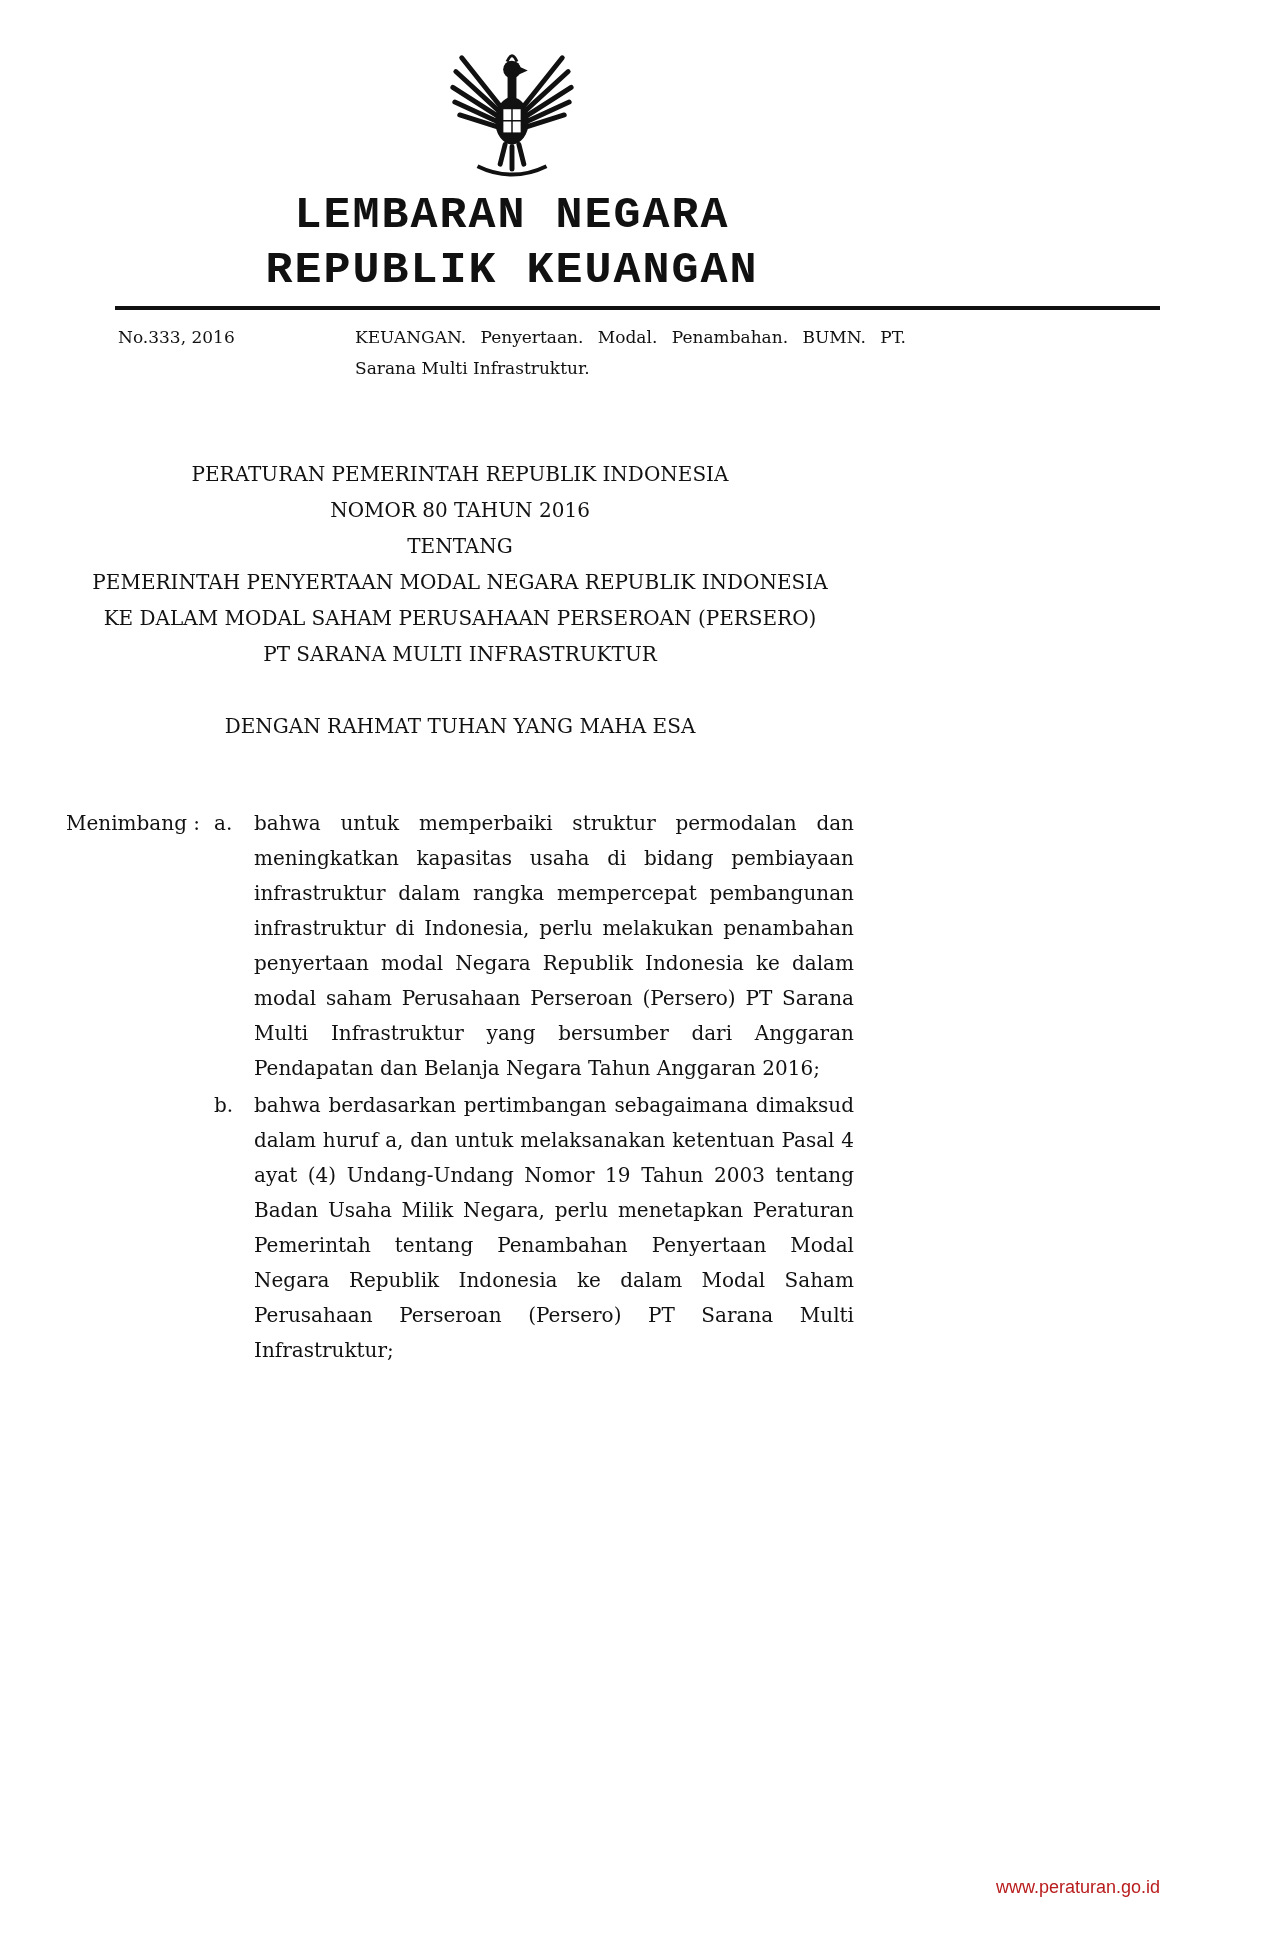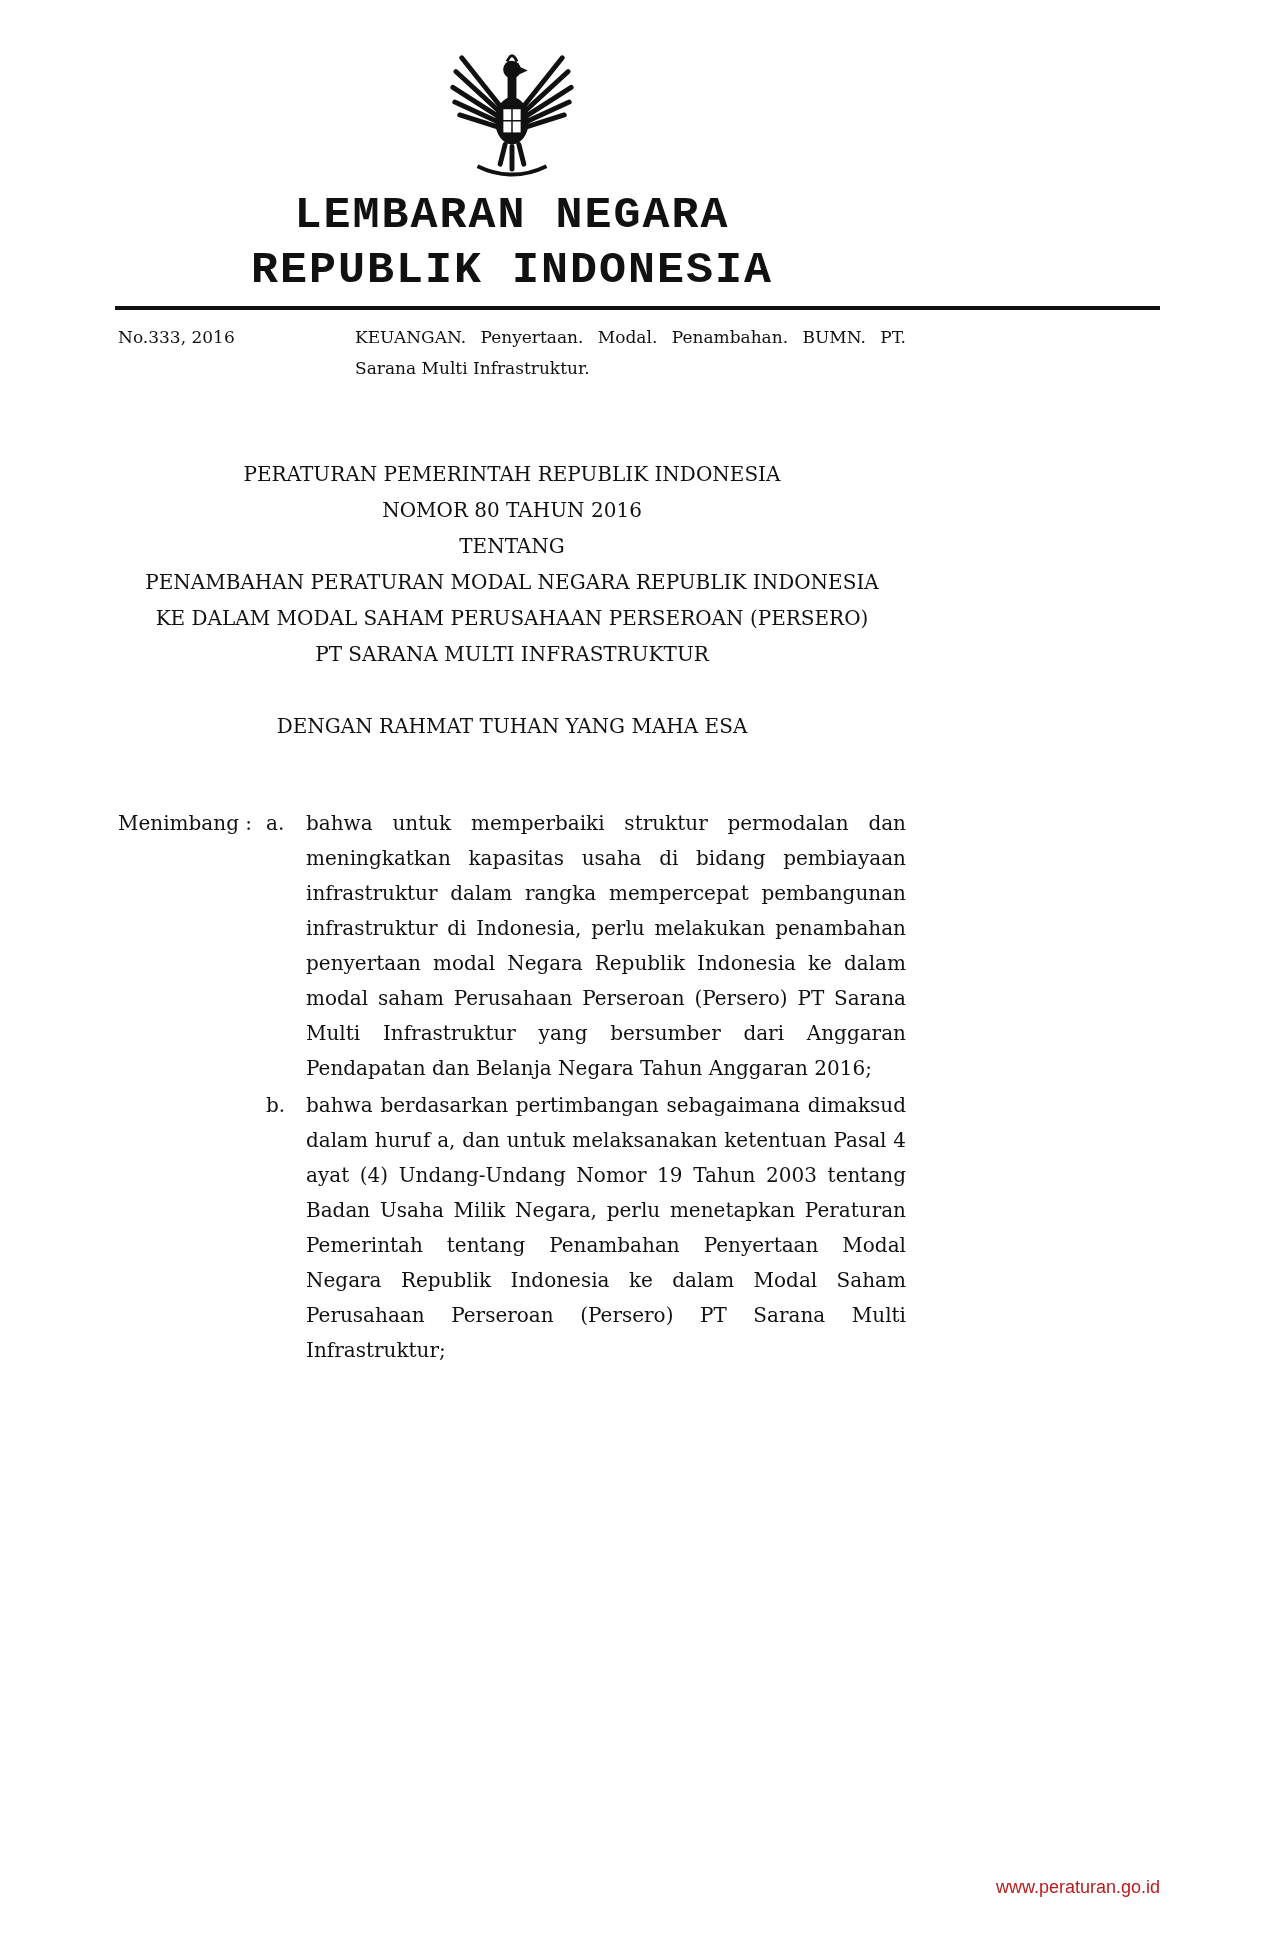--- a/index.html
+++ b/index.html
@@ -53,21 +53,21 @@
   }
   .issue-no {
     width: 237px;
     flex-shrink: 0;
   }
   .issue-subject {
     flex: 1;
     text-align: justify;
   }
   .doc {
-    margin-left: 118px;
+    margin-left: 66px;
     width: 788px;
     font-size: 20px;
   }
   .headings {
     margin-top: 72px;
   }
   .c {
     text-align: center;
     margin: 0;
     line-height: 36px;
@@ -128,38 +128,38 @@
         <path d="M65 34 L65 64" stroke="#111111" stroke-width="9"></path>
         <ellipse cx="65" cy="82" rx="17" ry="24" fill="#111111"></ellipse>
         <rect x="55" y="69" width="20" height="26" fill="#ffffff" stroke="#111111" stroke-width="2.5"></rect>
         <path d="M55 82 H75 M65 69 V95" stroke="#111111" stroke-width="1.5"></path>
         <path d="M58 106 L53 126 M65 108 L65 131 M72 106 L77 126" stroke="#111111" stroke-width="5" stroke-linecap="round"></path>
         <path d="M30 128 Q65 145 100 128" stroke="#111111" stroke-width="4" fill="none"></path>
       </svg>
     </div>
     <h1 class="masthead-title">
       <span>LEMBARAN NEGARA</span><br>
-      <span>REPUBLIK INDONESIA</span>
+      <span>REPUBLIK KEUANGAN</span>
     </h1>
   </header>
 
   <div class="rule"></div>
 
   <div class="issue-row">
     <span class="issue-no">No.333, 2016</span>
     <span class="issue-subject">KEUANGAN. Penyertaan. Modal. Penambahan. BUMN. PT. Sarana Multi Infrastruktur.</span>
   </div>
 
   <main class="doc">
 
     <div class="headings">
       <p class="c">PERATURAN PEMERINTAH REPUBLIK INDONESIA</p>
       <p class="c">NOMOR 80 TAHUN 2016</p>
       <p class="c">TENTANG</p>
-      <p class="c">PENAMBAHAN PERATURAN MODAL NEGARA REPUBLIK INDONESIA</p>
+      <p class="c">PEMERINTAH PENYERTAAN MODAL NEGARA REPUBLIK INDONESIA</p>
       <p class="c">KE DALAM MODAL SAHAM PERUSAHAAN PERSEROAN (PERSERO)</p>
       <p class="c">PT SARANA MULTI INFRASTRUKTUR</p>
     </div>
 
     <p class="c gap-top">DENGAN RAHMAT TUHAN YANG MAHA ESA</p>
 
     <section class="considering">
       <div class="consider-row">
         <span class="lbl">Menimbang :</span>
         <span class="mk">a.</span>

